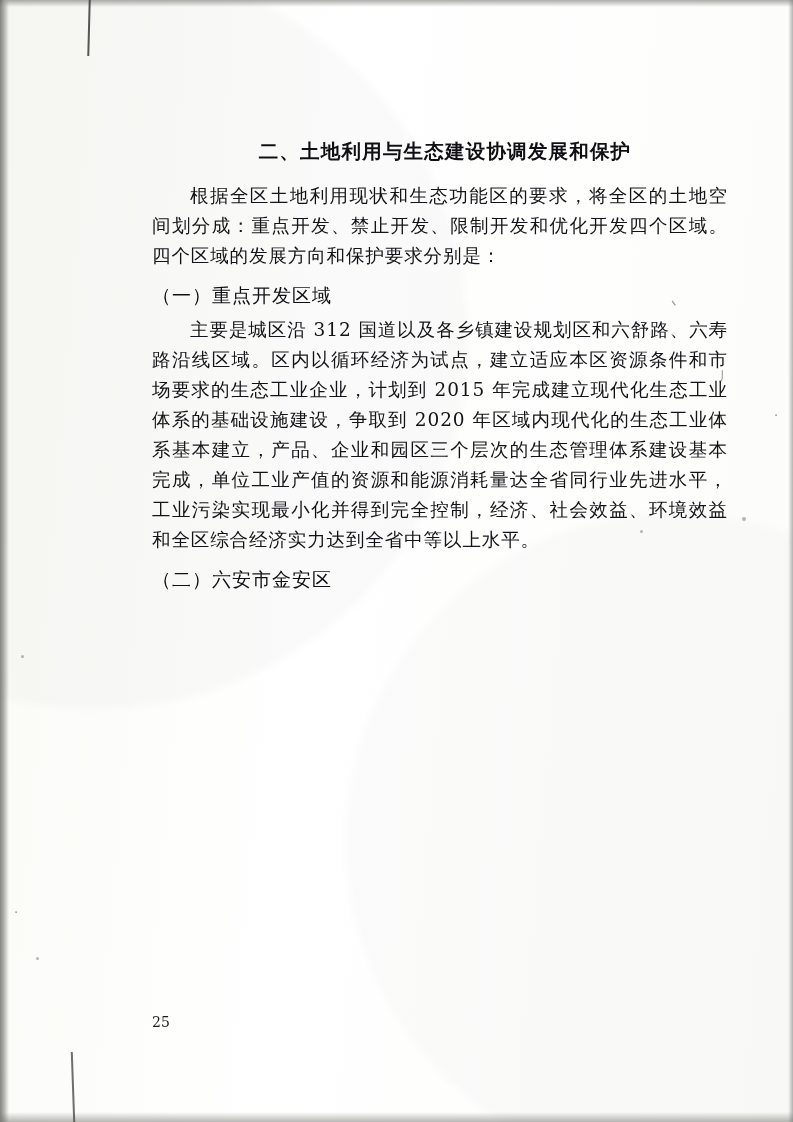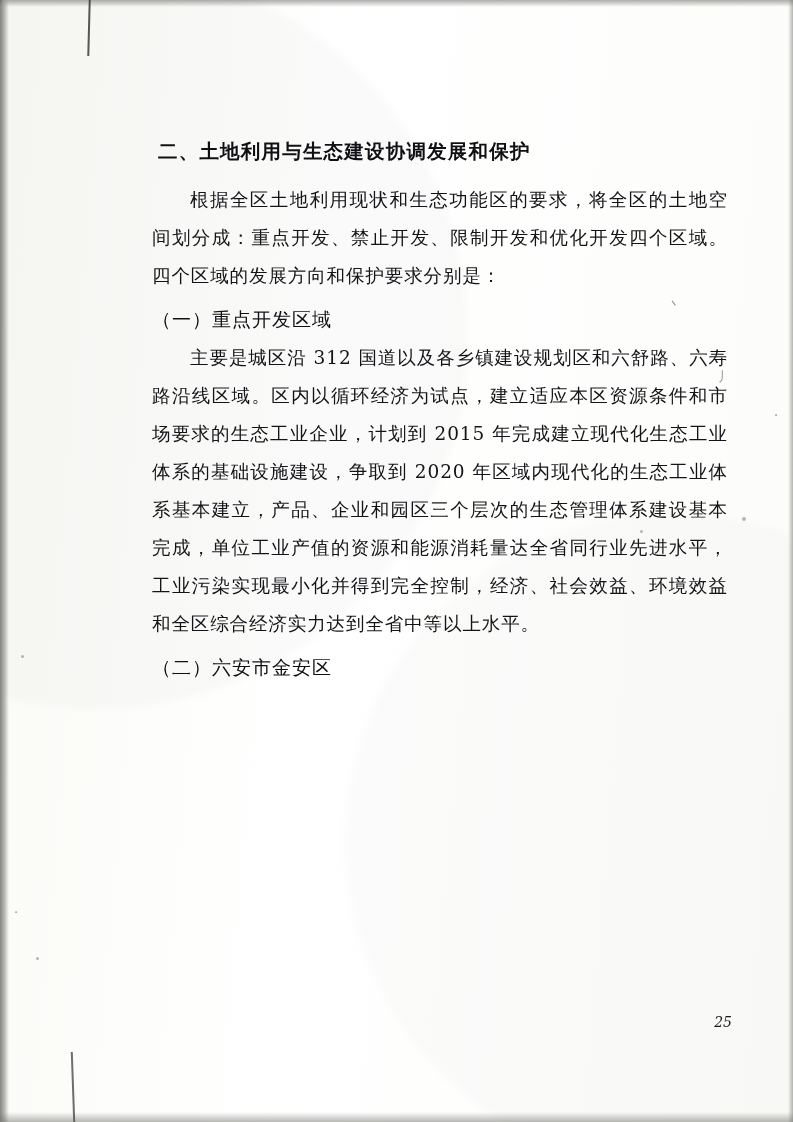--- a/index.html
+++ b/index.html
@@ -107,49 +107,49 @@
     top: 130px;
     width: 580px;
   }
   .h2 {
     font-size: 19.5px;
     font-weight: bold;
     letter-spacing: 1.2px;
     color: #101014;
     margin: 8px 0 16px 6px;
     font-family: "DejaVu Serif", serif;
+    text-align: center;
   }
   .h3 {
     font-size: 19px;
     letter-spacing: 1px;
     color: #101014;
     margin: 12px 0 6px 0;
     font-family: "DejaVu Serif", serif;
   }
   p.para {
     font-size: 18.5px;
-    line-height: 38px;
+    line-height: 30px;
     letter-spacing: .9px;
     color: #141418;
     margin: 0 4px 6px 0;
     text-align: justify;
     text-justify: inter-character;
     text-indent: 38px;
     font-family: "DejaVu Serif", serif;
   }
   .page-number {
     position: absolute;
     left: 0;
     top: 884px;
     width: 580px;
-    text-align: right;
+    text-align: left;
     font-size: 14px;
     color: #1a1a1c;
     font-family: "DejaVu Serif", serif;
-    font-style: italic;
   }
   
   .mark {
     position: absolute;
     color: #3c3c3a;
     opacity: .55;
     font-size: 13px;
     font-family: "DejaVu Serif", serif;
   }
 </style>

